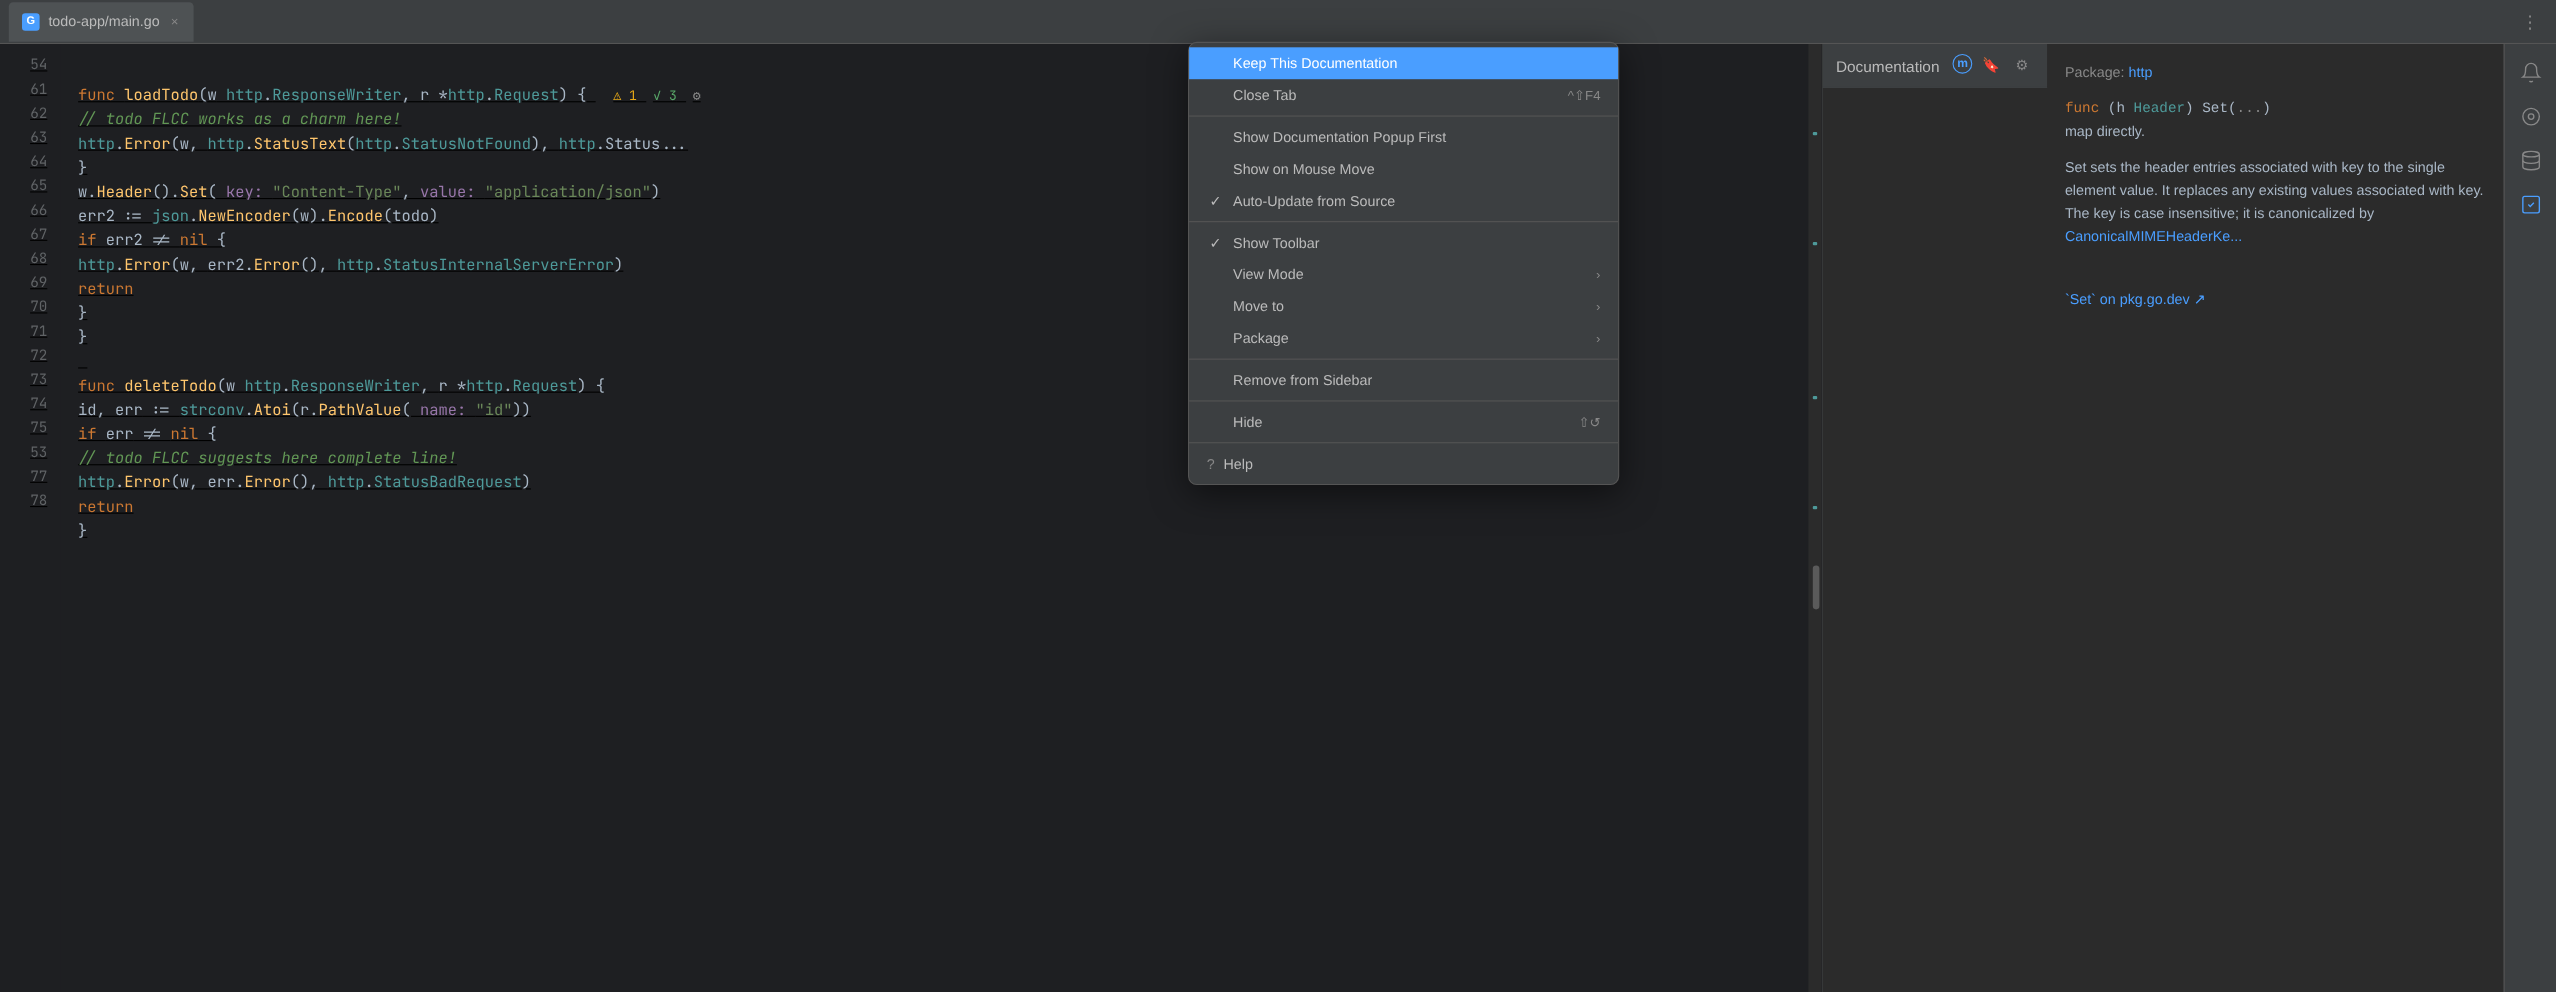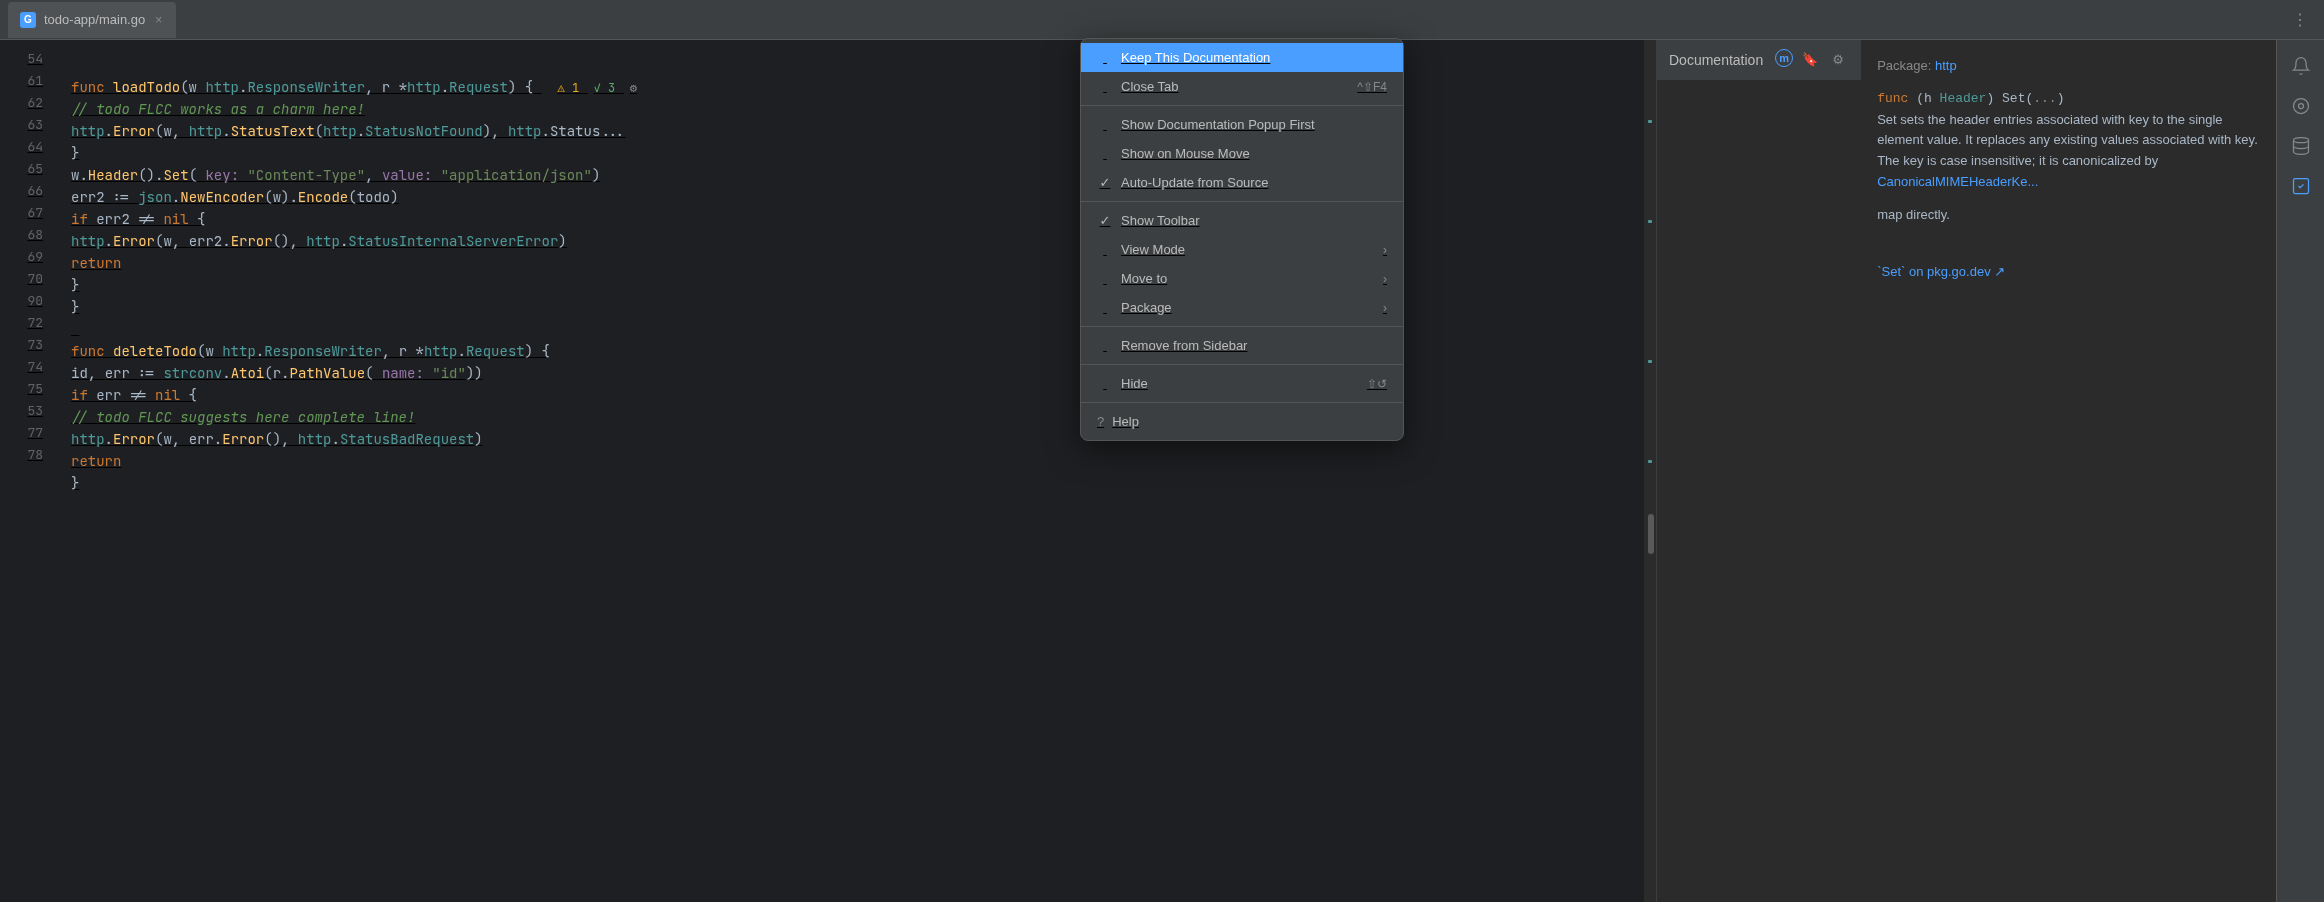--- a/index.html
+++ b/index.html
@@ -257,28 +257,27 @@
     
     .context-menu-overlay {
       position: absolute;
       top: 0; left: 0; right: 0; bottom: 0;
       z-index: 100;
     }
     .context-menu {
       position: absolute;
       top: 38px;
       left: 1080px;
-      width: 324px;
+      width: 392px;
       background: #3c3f41;
       border: 1px solid #555;
       border-radius: 8px;
       box-shadow: 0 8px 32px rgba(0,0,0,0.5);
       padding: 4px 0;
       z-index: 101;
-      text-decoration: underline;
     }
     .menu-item {
       display: flex;
       align-items: center;
       padding: 7px 16px;
       font-size: 13px;
       color: #bbbbbb;
       cursor: pointer;
       position: relative;
       gap: 8px;
@@ -333,21 +332,21 @@
         <div>61</div>
         <div>62</div>
         <div>63</div>
         <div>64</div>
         <div>65</div>
         <div>66</div>
         <div>67</div>
         <div>68</div>
         <div>69</div>
         <div>70</div>
-        <div>90</div>
+        <div>71</div>
         <div>72</div>
         <div>73</div>
         <div>74</div>
         <div>75</div>
         <div>53</div>
         <div>77</div>
         <div>78</div>
       </div>
       <div class="code-content">
 
@@ -448,25 +447,25 @@
       </div>
     </div>
     <div class="doc-content">
       <div class="doc-package">
         <span>Package:</span>
         <a href="#">http</a>
       </div>
       <div class="doc-signature">
         <span class="kw">func </span><span>(</span><span style="color:#a9b7c6">h </span><span class="type">Header</span><span>) Set(</span><span style="color:#888">...</span><span>)</span>
       </div>
+      <div class="doc-description">map directly.</div>
       <div class="doc-description">
         Set sets the header entries associated with key to the single element value. It replaces any existing values associated with key. The key is case insensitive; it is canonicalized by
         <a href="#">CanonicalMIMEHeaderKe...</a>
       </div>
-      <div class="doc-description">map directly.</div>
       <br>
       <a href="#" class="doc-link">
         <span>`Set` on pkg.go.dev ↗</span>
       </a>
     </div>
   </div>
 
   <div class="right-sidebar">
     <div class="sidebar-icon">
       <svg width="20" height="20" viewBox="0 0 24 24" fill="none" stroke="currentColor" stroke-width="1.5">

